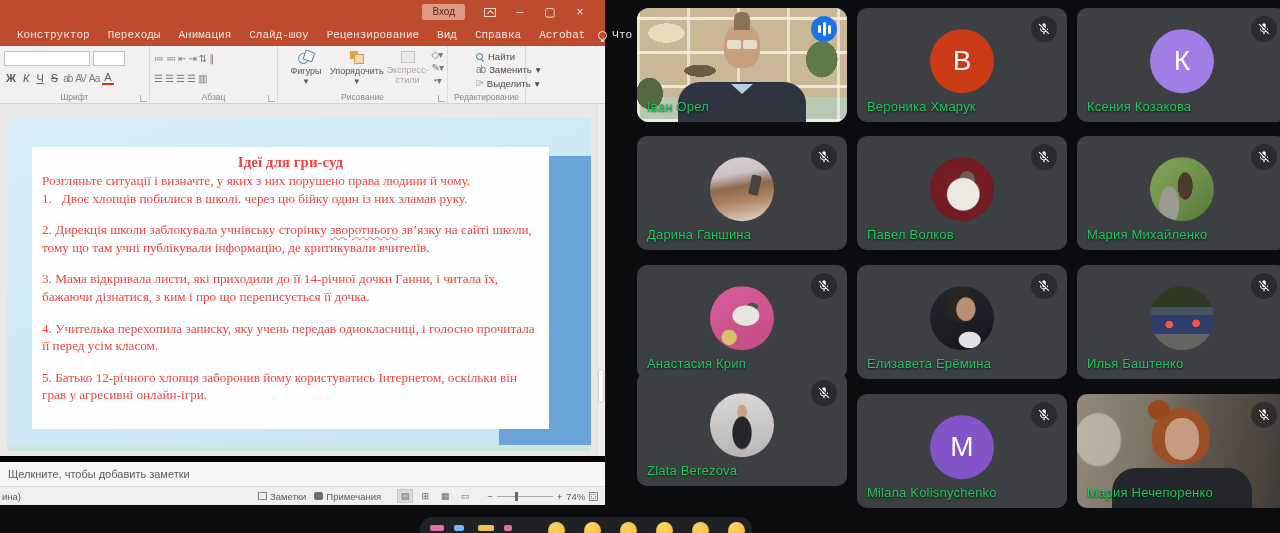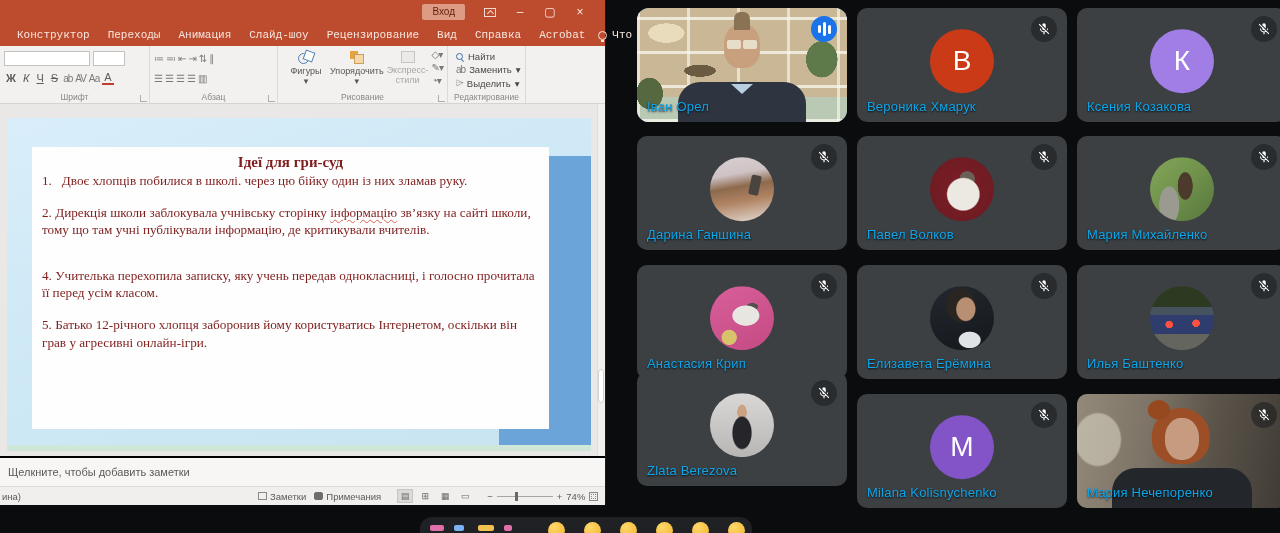--- a/index.html
+++ b/index.html
@@ -57,21 +57,21 @@
             border:1px solid #4f7fb5; border-radius:50%;}
   .shape-ico::after{content:""; position:absolute; right:0; top:0; width:8px; height:8px;
             border:1px solid #4f7fb5; transform:rotate(20deg); background:#fff;}
   .arrange-ico{ width:14px; height:13px; position:relative; margin-bottom:2px;}
   .arrange-ico::before{content:""; position:absolute; left:0; top:0; width:8px; height:8px;
             background:#e8a33d;}
   .arrange-ico::after{content:""; position:absolute; right:0; bottom:0; width:8px; height:8px;
             background:#f5d8a8; border:1px solid #caa05c;}
   .styles-ico{ width:14px; height:12px; border:1px solid #c7c5c3; background:#eceae8; margin-bottom:2px;}
   .edit-rows { display:flex; flex-direction:column; justify-content:center; gap:2px; padding:2px 4px;}
-  .edit-item { display:flex; align-items:center; gap:4px; font-size:9.5px; color:#4a4846; white-space:nowrap;}
+  .edit-item { display:flex; align-items:center; gap:4px; font-size:9.5px; color:#4a4846; white-space:nowrap;margin-left:20px;}
   .mag { width:8px; height:8px; position:relative;}
   .mag::before{content:""; position:absolute; left:0; top:0; width:5px; height:5px;
         border:1px solid #3f6ea5; border-radius:50%;}
   .mag::after{content:""; position:absolute; right:0; bottom:0; width:3px; height:1px;
         background:#3f6ea5; transform:rotate(45deg);}
   .pdfbtn { display:flex; flex-direction:column; align-items:center; justify-content:center;
             font-size:9px; color:#4a4846; text-align:center; line-height:10px; flex:1; padding-top:2px;}
   .pdf-ico { width:13px; height:15px; border:1px solid #4f7fb5; border-radius:1px; position:relative;
              margin-bottom:2px; background:#fff;}
   .pdf-ico::after{ content:""; position:absolute; right:-3px; top:3px; width:6px; height:7px;
@@ -80,33 +80,33 @@
               font-size:8px; line-height:8px;}
 
   
   .editarea { position:relative; height:352px; background:#e9e8e7; }
   .slide { position:absolute; left:7px; top:14px; width:584px; height:333px; background:#cfe9f6;
            border-radius:2px; overflow:hidden;
            background:linear-gradient(160deg,#d9eefa 0%, #cfe9f6 40%, #c9e4f1 100%); }
   .slide-band { position:absolute; right:0; top:38px; width:92px; height:290px; background:#6ba4d8; }
   .slide-bottomstrip { position:absolute; left:0; right:0; bottom:0; height:6px; background:#cfe7d8; }
   .textbox { position:absolute; left:25px; top:29px; width:517px; height:282px; background:#fefefe;
-             padding:5px 10px 0 10px; font-family:"Liberation Serif", serif; color:#7f1d1d; }
+             padding:5px 10px 0 10px; font-family:"Liberation Serif", serif; color:#ef4444; }
   .tb-title { text-align:center; font-weight:bold; font-size:15px; line-height:20px;}
   .tb-p { font-size:13.2px; line-height:17.6px; }
   .tb-gap { height:14px; }
   .wavy { text-decoration:underline; text-decoration-style:wavy; text-decoration-color:#e06058;
           text-decoration-thickness:1px; text-underline-offset:2px;}
   .scroll-lane { position:absolute; right:0; top:0; bottom:0; width:8px; background:#f0efee;
                  border-left:1px solid #e0dedc;}
   .scroll-thumb { position:absolute; right:1px; top:265px; width:6px; height:34px; background:#ffffff;
                  border:1px solid #d3d1cf; border-radius:3px;}
 
   
-  .notes { height:30px; background:#f7f6f5; border-top:2px solid #000000; display:flex;
+  .notes { height:30px; background:#f7f6f5; border-top:6px solid #000000; display:flex;
            align-items:center; padding-left:8px; font-size:11px; color:#5c5a58; }
   .statusbar { height:19px; background:#f0efee; border-top:1px solid #dddbd9; display:flex;
                align-items:center; font-size:9.5px; color:#5c5a58; position:relative;}
   .sb-frag { position:absolute; left:2px; }
   .sb-right { position:absolute; left:258px; right:2px; display:flex; align-items:center; gap:8px;}
   .sb-item { display:flex; align-items:center; gap:3px; white-space:nowrap;}
   .sb-ico { width:9px; height:8px; border:1px solid #8a8885;}
   .sb-ico.speech{ border-radius:2px; background:#706e6c; border-color:#706e6c;}
   .viewicons { display:flex; align-items:center; gap:4px; margin-left:8px;}
   .vico { width:16px; height:14px; display:flex; align-items:center; justify-content:center;
@@ -116,21 +116,21 @@
   .ztrack { width:56px; height:1px; background:#a8a6a4; position:relative;}
   .zthumb { position:absolute; left:18px; top:-4px; width:3px; height:9px; background:#6a6866;}
   .fit-ico { width:9px; height:9px; border:1px solid #8a8885; position:relative; }
   .fit-ico::after{content:""; position:absolute; inset:1px; border:1px dotted #8a8885;}
 
   
   .tiles { position:absolute; inset:0; }
   .tile { position:absolute; width:210px; height:114px; background:#3c4043; border-radius:10px;
           overflow:hidden; }
   .tile.speaking { box-shadow:0 0 0 3px #4e8df5 inset; border-radius:12px; }
-  .tile-name { position:absolute; left:10px; bottom:8px; color:#0ea5e9; font-size:13px;
+  .tile-name { position:absolute; left:10px; bottom:8px; color:#22c55e; font-size:13px;
                text-shadow:0 1px 2px rgba(0,0,0,.85); letter-spacing:.2px; z-index:5;}
   .mic-chip { position:absolute; top:8px; right:10px; width:26px; height:26px; border-radius:50%;
               background:rgba(25,27,30,.55); display:flex; align-items:center; justify-content:center;
               z-index:5;}
   .mic-chip svg { width:14px; height:14px; fill:#ffffff; }
   .audio-chip { position:absolute; top:8px; right:10px; width:26px; height:26px; border-radius:50%;
               background:#1a73e8; display:flex; align-items:center; justify-content:center; gap:2px;
               z-index:5;}
   .audio-chip span { width:3px; border-radius:2px; background:#fff; display:block;}
   .avatar { position:absolute; left:50%; top:50%; transform:translate(-50%,-56%); width:64px;
@@ -326,24 +326,26 @@
 
       <div class="collapse">⌃</div>
     </div>
 
     <div class="editarea">
       <div class="slide">
         <div class="slide-band"></div>
         <div class="slide-bottomstrip"></div>
         <div class="textbox">
           <div class="tb-title">Ідеї для гри-суд</div>
+          <div class="tb-p">Розгляньте ситуації і визначте, у яких з них порушено права людини й чому.</div>
           <div class="tb-p">1.&nbsp;&nbsp;&nbsp;Двоє хлопців побилися в школі. через цю бійку один із них зламав руку.</div>
           <div class="tb-gap"></div>
-          <div class="tb-p"><span>2. Дирекція школи заблокувала учнівську сторінку </span><span class="wavy">інформацію</span><span> зв’язку на сайті школи, тому що там учні публікували інформацію, де критикували вчителів.</span></div>
+          <div class="tb-p"><span>2. Дирекція школи заблокувала учнівську сторінку </span><span class="wavy">зворотнього</span><span> зв’язку на сайті школи, тому що там учні публікували інформацію, де критикували вчителів.</span></div>
           <div class="tb-gap"></div>
+          <div class="tb-p">3. Мама відкривала листи, які приходили до її 14-річної дочки Ганни, і читала їх, бажаючи дізнатися, з ким і про що переписується її дочка.</div>
           <div class="tb-gap"></div>
           <div class="tb-p">4. Учителька перехопила записку, яку учень передав однокласниці, і голосно прочитала її перед усім класом.</div>
           <div class="tb-gap"></div>
           <div class="tb-p">5. Батько 12-річного хлопця заборонив йому користуватись Інтернетом, оскільки він грав у агресивні онлайн-ігри.</div>
         </div>
       </div>
       <div class="scroll-lane">
         <div class="scroll-thumb"></div>
       </div>
     </div>

